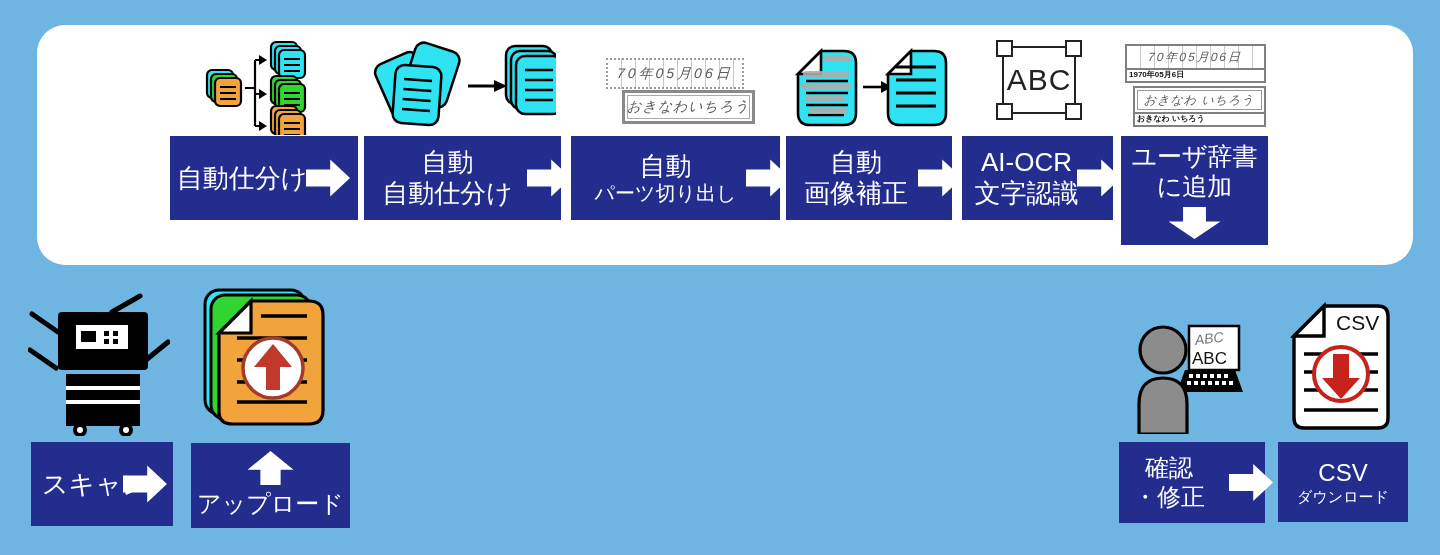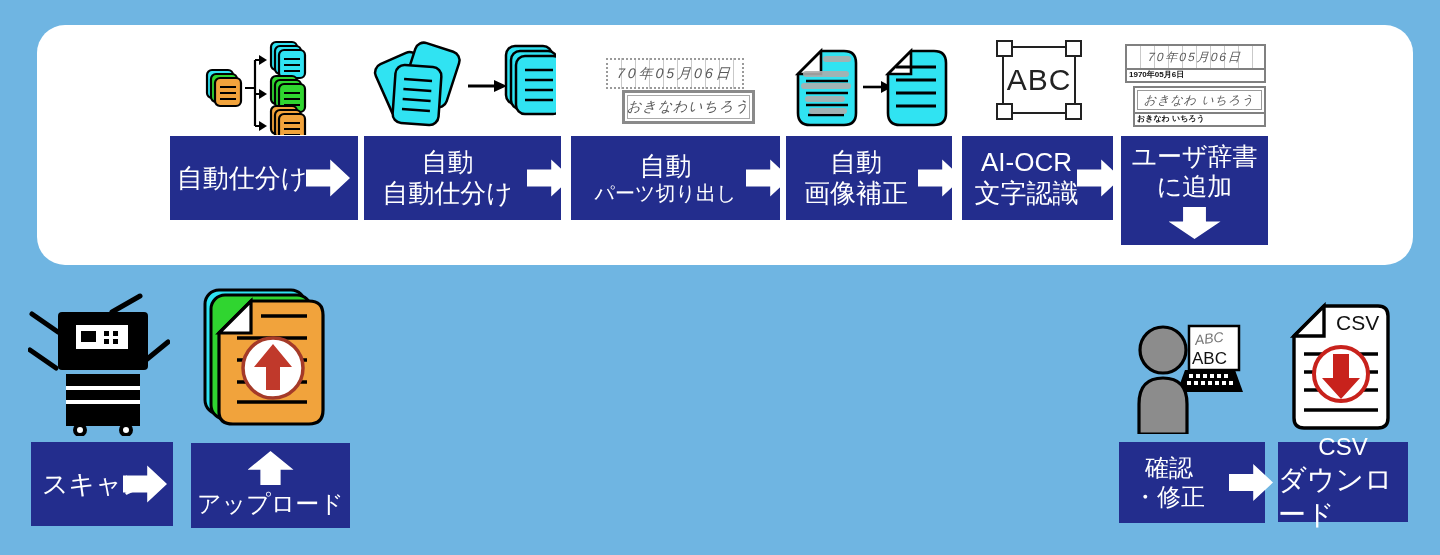--- a/index.html
+++ b/index.html
@@ -279,16 +279,16 @@
   </div>
 
   <div class="abs bottom-label" style="left:1119px;top:442px;width:132px;height:81px;flex-direction:column;align-items:flex-start;justify-content:center;padding-left:14px;line-height:1.2">
     <span style="font-size:24px;margin-left:12px">確認</span>
     <span style="font-size:24px">・修正</span>
     <span class="arrow-r" style="right:-8px"></span>
   </div>
 
   <div class="abs bottom-label" style="left:1278px;top:442px;width:130px;height:80px;flex-direction:column;justify-content:center;line-height:1.25">
     <span style="font-size:24px;align-self:center">CSV</span>
-    <span style="font-size:28px;align-self:center">ダウンロード</span>
+    <span style="font-size:15px;align-self:center">ダウンロード</span>
   </div>
 
 </div>
 
 </body></html>

